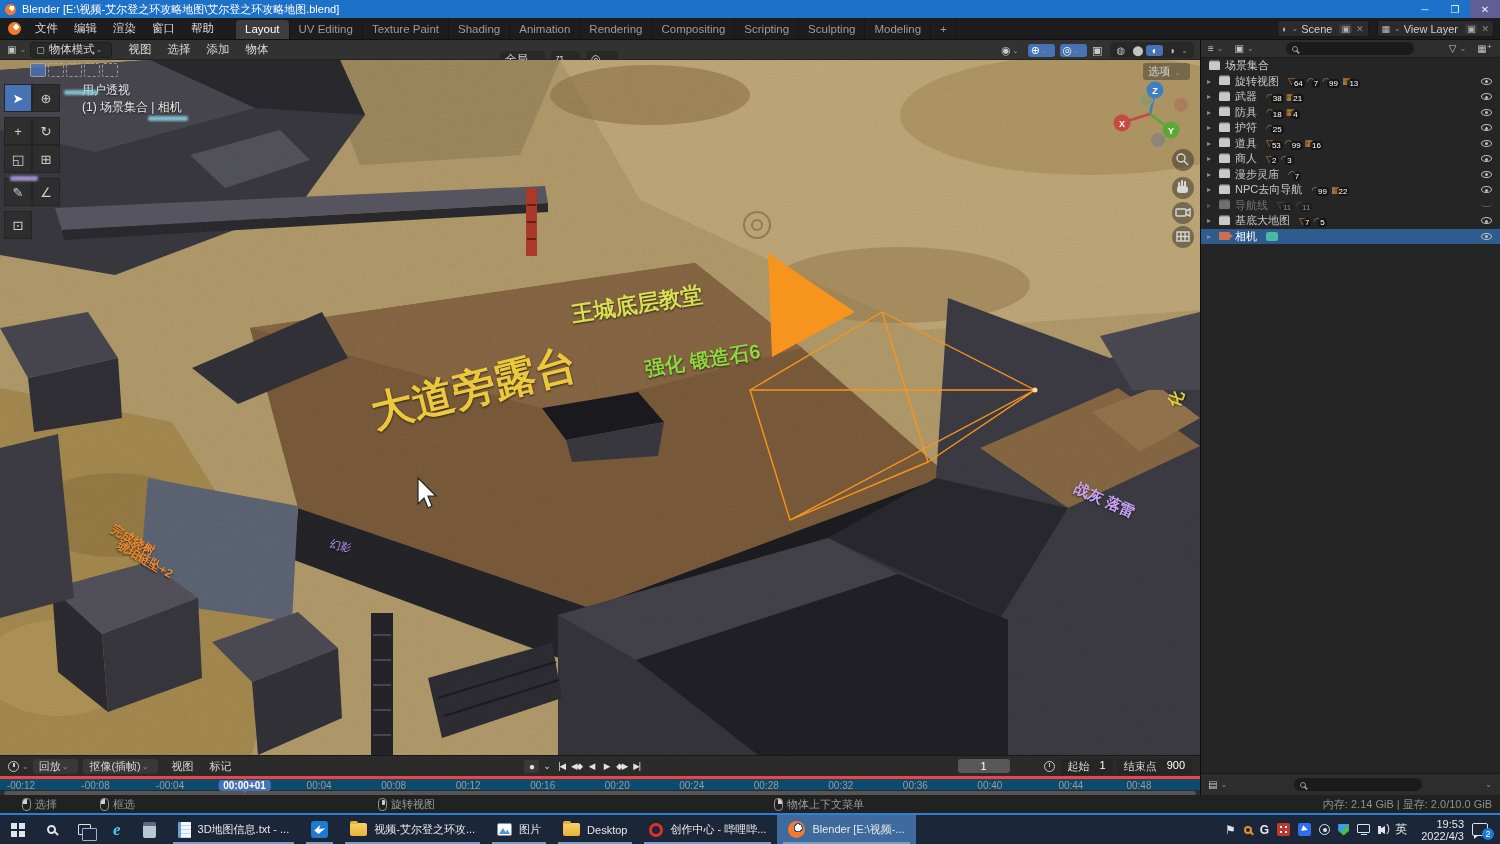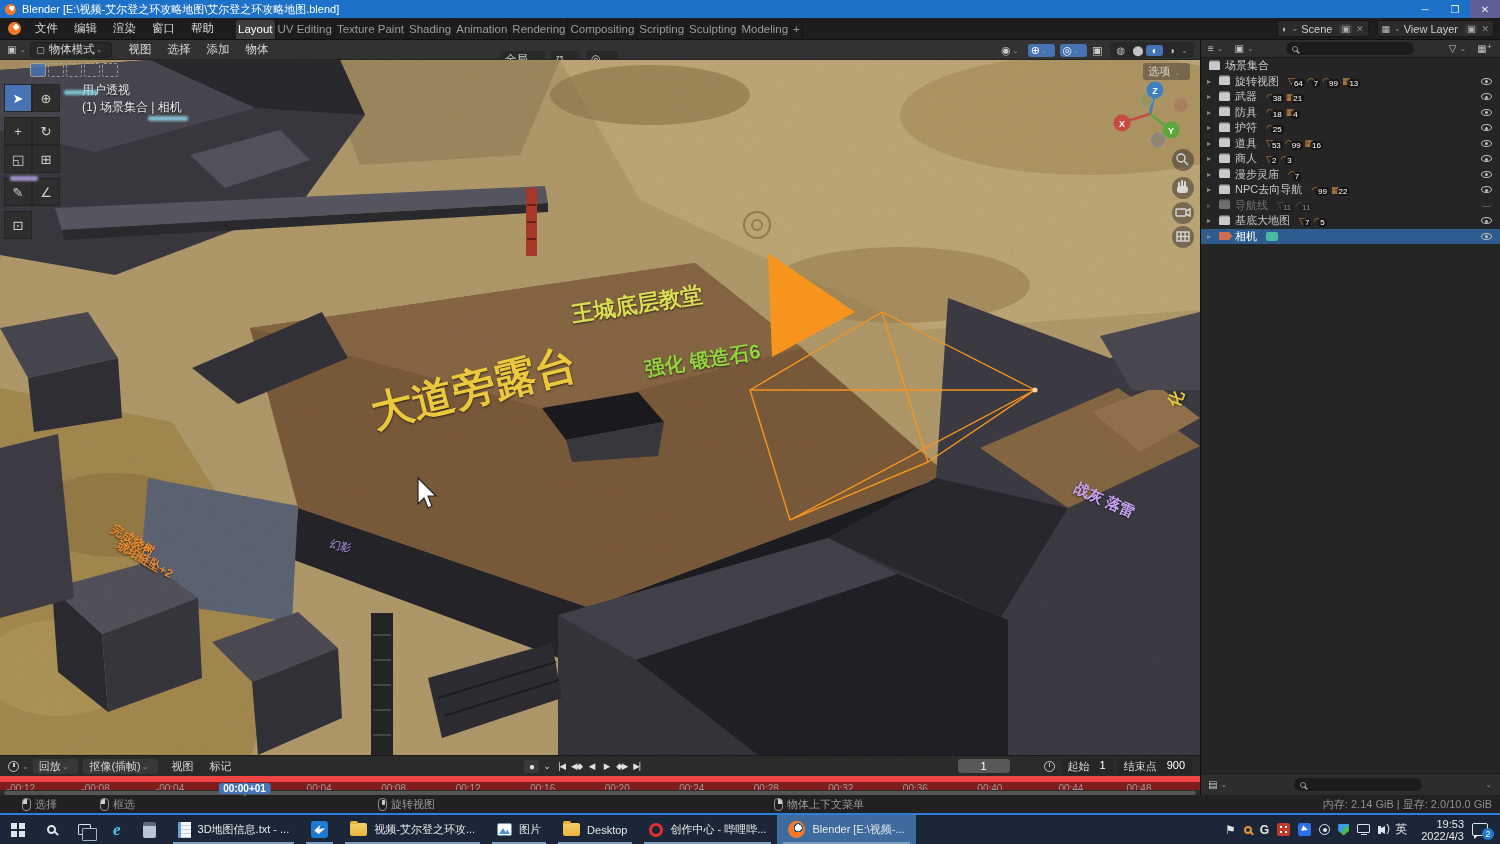--- a/index.html
+++ b/index.html
@@ -11,21 +11,21 @@
   .blogo{width:11px;height:11px;border-radius:50%;margin:0 6px 0 5px;background:radial-gradient(circle at 62% 38%, #fff 0 2.4px, #f5792a 2.5px);}
   .win-controls{margin-left:auto;display:flex;height:100%;}
   .win-controls span{width:30px;height:100%;display:flex;align-items:center;justify-content:center;font-size:10px;color:#eaf2fb;}
   .win-controls .close{background:rgba(220,60,60,.35);}
 
   
   .menubar{position:absolute;left:0;top:18px;width:100%;height:22px;background:#1d1d1d;border-bottom:1px solid #101010;display:flex;align-items:center;font-size:11.5px;color:#d6d6d6;}
   .menubar .blogo2{width:13px;height:13px;border-radius:50%;margin:0 6px 0 8px;background:radial-gradient(circle at 62% 38%, #fff 0 2.6px, #f5792a 2.7px);}
   .mtext{padding:2px 8px;color:#d9d9d9;cursor:default;}
   .ws-tabs{display:flex;align-items:flex-end;height:100%;margin-left:14px;}
-  .wtab{padding:3px 2px 4px;color:#9b9b9b;border-right:1px solid #151515;font-size:11.5px;}
+  .wtab{padding:3px 9px 4px;color:#9b9b9b;border-right:1px solid #151515;font-size:11.5px;}
   .wtab.active{background:#3d3d3d;color:#fff;border-radius:4px 4px 0 0;}
   .sel-pill{display:flex;align-items:center;height:17px;background:#2b2b2b;border:1px solid #171717;border-radius:3px;margin-left:8px;padding:0 4px;color:#cfcfcf;font-size:11px;}
   .sel-pill .pico{font-size:9px;color:#bdbdbd;margin-right:3px;}
   .sel-pill .chev{font-size:8px;color:#8f8f8f;margin:0 3px 0 1px;}
   .sel-pill .pcopy{margin-left:7px;color:#b5b5b5;font-size:9px;background:#3a3a3a;border-radius:2px;padding:0 2px;}
   .sel-pill .px{margin-left:4px;color:#8a8a8a;font-size:9px;}
   .sel-wrap{margin-left:auto;display:flex;margin-right:6px;}
 
   
   .content{position:absolute;left:0;top:40px;width:1500px;height:755px;}
@@ -75,21 +75,21 @@
   .tl-ico{margin:0 2px 0 8px;width:11px;height:11px;border:1.5px solid #c9c9c9;border-radius:50%;position:relative;}
   .tl-ico::after{content:"";position:absolute;left:4px;top:1px;width:1.5px;height:4px;background:#c9c9c9;}
   .tl-pill{display:flex;align-items:center;height:15px;background:#383838;border-radius:3px;padding:0 6px;margin-right:5px;}
   .transport{position:absolute;left:524px;top:2px;display:flex;align-items:center;height:16px;}
   .tbtn{min-width:15px;text-align:center;font-size:8.5px;color:#e2e2e2;letter-spacing:-1px;padding:0 2px;}
   .tbtn.rec{font-size:10px;background:#3a3a3a;border-radius:3px;padding:1px 5px;}
   .tl-fields{position:absolute;right:8px;top:2px;display:flex;align-items:center;height:16px;}
   .f-box{background:#585858;border-radius:3px;min-width:52px;text-align:center;color:#fff;margin-right:26px;padding:1px 6px;}
   .f-pill{background:#262626;border-radius:3px;color:#d9d9d9;padding:1px 7px;margin-left:4px;display:flex;}
   .f-pill b{color:#fff;font-weight:normal;margin-left:10px;}
-  .tl-ruler{position:relative;height:14px;background:#7f1d1d;border-top:6px solid #ef4444;}
+  .tl-ruler{position:relative;height:14px;background:#0c4a6e;border-top:3px solid #ef4444;}
   .tick{position:absolute;top:1px;transform:translateX(-50%);color:#9a9a9a;font-size:10px;}
   .tick.cur{background:#4772b3;color:#fff;border-radius:3px;padding:0 5px;font-weight:bold;z-index:2;}
   .playhead{position:absolute;width:2px;background:#4772b3;top:0;height:14px;z-index:1;}
   .tl-scroll{position:relative;height:6px;background:#2b2b2b;}
   .tl-scroll .bar{position:absolute;left:4px;right:4px;top:1px;height:4px;background:#555;border-radius:2px;}
 
   
   .ol-header{height:18px;background:#2e2e2e;border-bottom:1px solid #1c1c1c;display:flex;align-items:center;color:#c9c9c9;font-size:10px;}
   .searchpill{display:flex;align-items:center;height:13px;background:#1b1b1b;border-radius:7px;width:128px;margin:0 auto;padding:0 6px;}
   .mag{display:inline-block;width:6px;height:6px;border:1.5px solid #8f8f8f;border-radius:50%;position:relative;}

